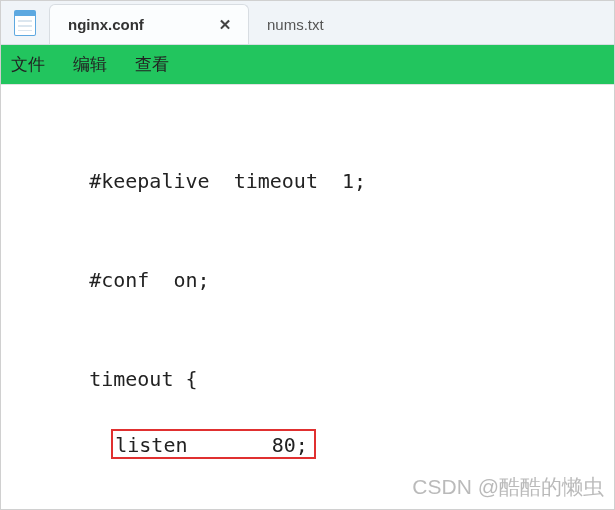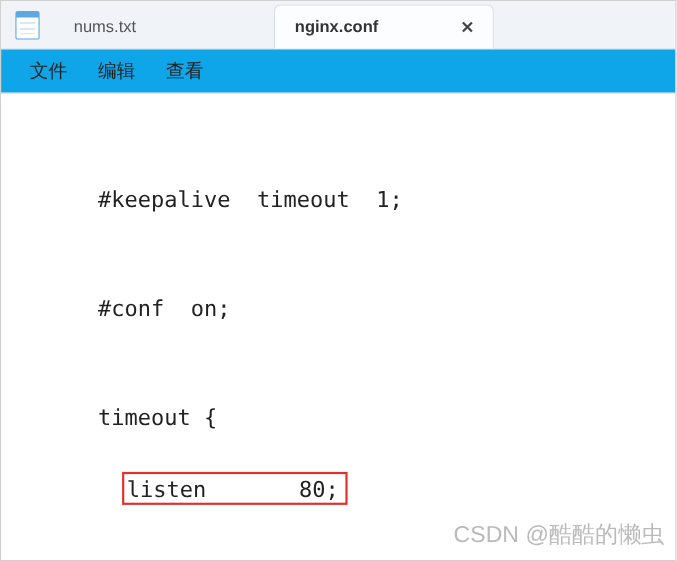--- a/index.html
+++ b/index.html
@@ -67,24 +67,24 @@
     .tab .close {
       font-size: 15px;
       color: #444;
       width: 18px;
       text-align: center;
     }
     .tab.inactive { min-width: 200px; color: #555; gap: 0; justify-content: flex-start;}
     .tab.overflow { min-width: auto; color: #555; padding: 0 6px 0 14px; }
     .menubar {
       height: 40px;
-      background: #0ea5e9;
+      background: #22c55e;
       display: flex;
       align-items: center;
-      padding: 0 26px;
+      padding: 0 10px;
       gap: 28px;
       font-size: 17px;
       color: #222;
       border-bottom: 1px solid #e2e2e2;
     }
     .menubar span { cursor: default; }
     .editor {
       background: #ffffff;
       padding: 14px 6px 10px 40px;
       font-family: "SimSun", "Consolas", monospace;
@@ -114,26 +114,26 @@
     }
   </style>
 </head>
 <body>
 
 <div class="titlebar">
   <div class="app-icon">
     <div class="notepad-glyph"></div>
   </div>
   <div class="tabs">
-    <div class="tab inactive">
-      <span class="tab-label">nums.txt</span>
-    </div>
     <div class="tab active">
       <span class="tab-label">nginx.conf</span>
       <span class="close">✕</span>
+    </div>
+    <div class="tab inactive">
+      <span class="tab-label">nums.txt</span>
     </div>
   </div>
 </div>
 
 <div class="menubar">
   <span>文件</span>
   <span>编辑</span>
   <span>查看</span>
 </div>
 

